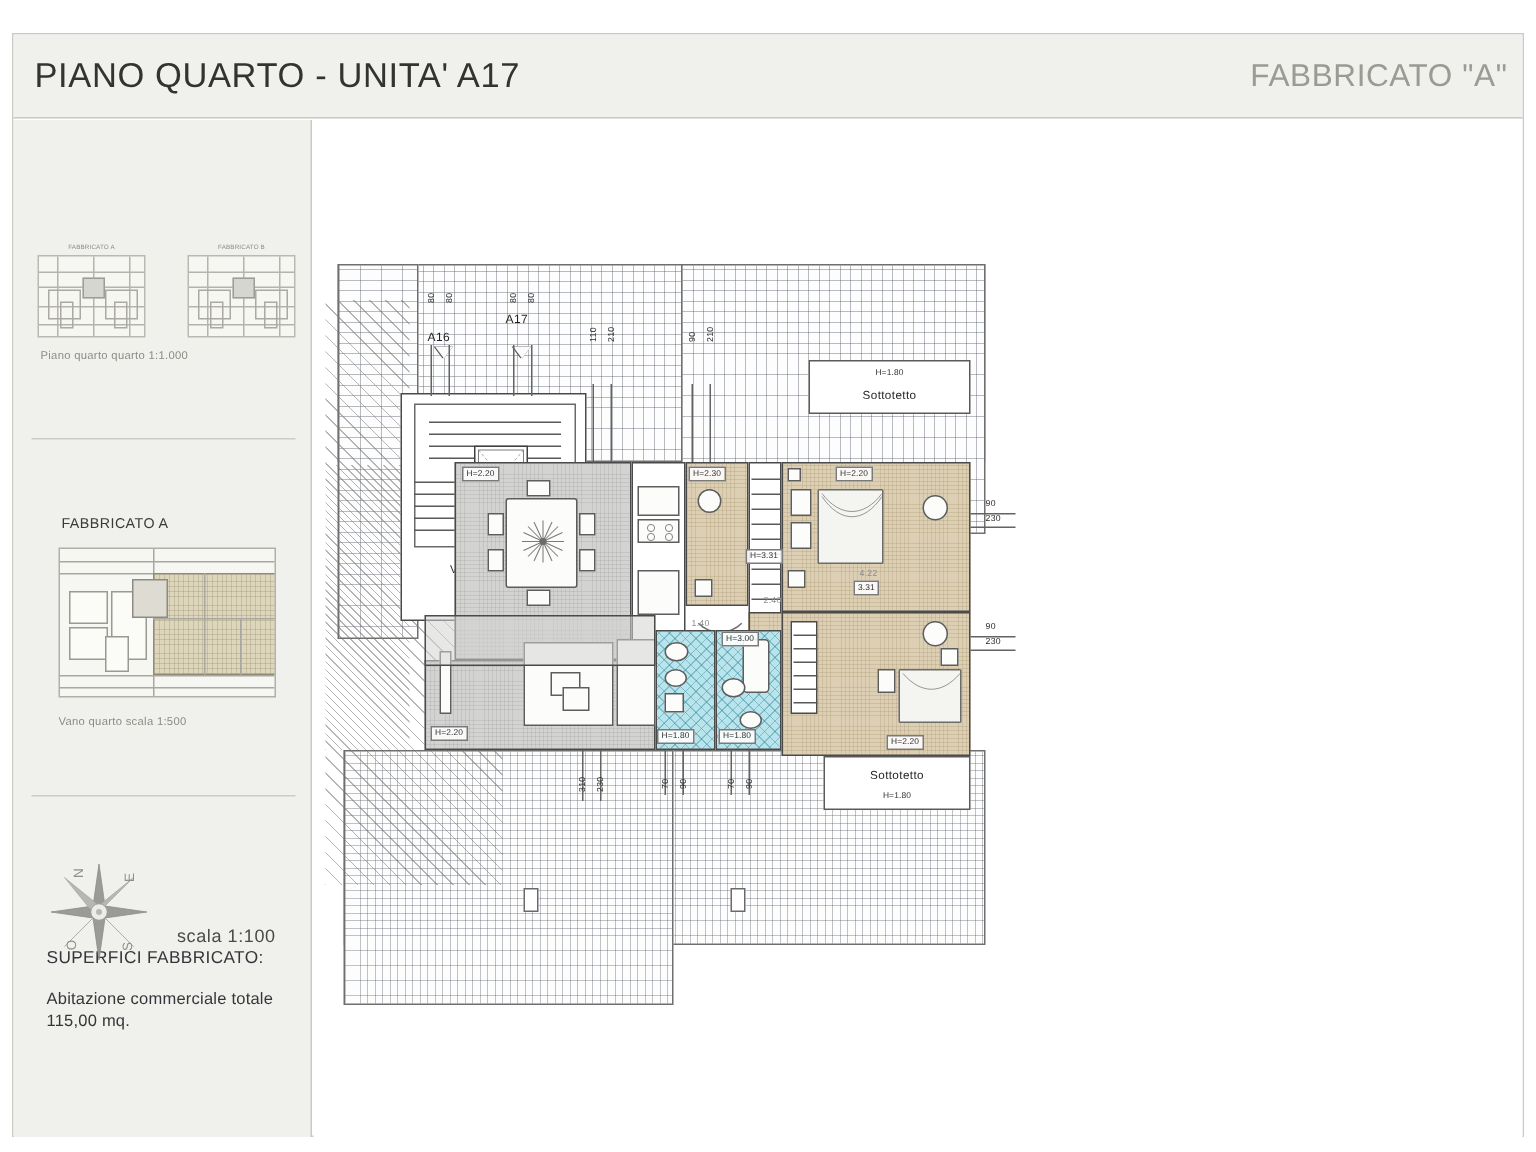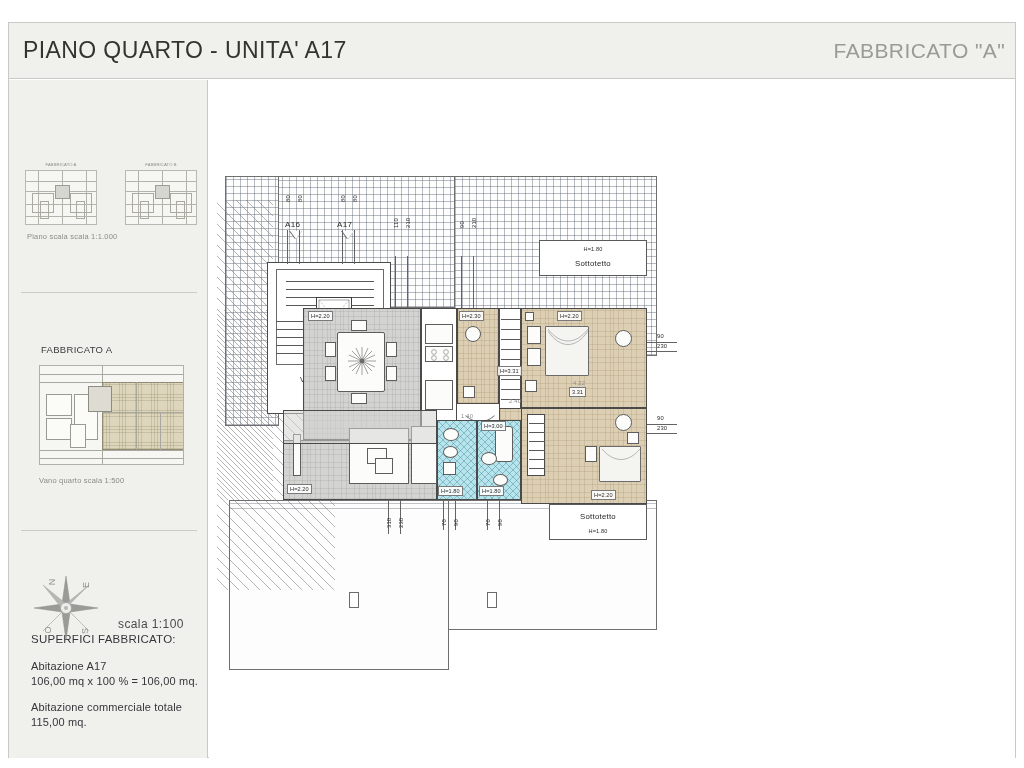--- a/index.html
+++ b/index.html
@@ -408,21 +408,21 @@
         <div class="kp-v" style="left:12px;"></div>
         <div class="kp-v" style="left:36px;"></div>
         <div class="kp-v" style="left:60px;"></div>
         <div class="kp-box" style="left:6px; top:22px; width:22px; height:20px;"></div>
         <div class="kp-box" style="left:44px; top:22px; width:22px; height:20px;"></div>
         <div class="kp-box" style="left:14px; top:30px; width:9px; height:18px;"></div>
         <div class="kp-box" style="left:50px; top:30px; width:9px; height:18px;"></div>
         <div class="kp-core" style="left:29px; top:14px; width:15px; height:14px;"></div>
       </div>
 
-      <div class="sb-caption" style="left:18px; top:152px;">Piano scala scala 1:1.000</div>
+      <div class="sb-caption" style="left:18px; top:152px;">Piano quarto quarto 1:1.000</div>
     </div>
 
     <div class="sb-divider" style="top:212px;"></div>
 
     <div>
       <div class="sb-label" style="left:32px; top:264px;">FABBRICATO A</div>
 
       <div class="plan500" style="left:30px; top:285px; width:145px; height:100px;">
         <div class="p5-line-h" style="top:8px;"></div>
         <div class="p5-line-h" style="top:16px;"></div>
@@ -444,24 +444,20 @@
       </div>
 
       <div class="sb-caption" style="left:30px; top:396px;">Vano quarto scala 1:500</div>
     </div>
 
     <div class="sb-divider" style="top:450px;"></div>
 
     <div class="areas">
       <div class="hdr">SUPERFICI FABBRICATO:</div>
 
-      <div class="grp">
-        <div class="ln">Abitazione A17</div>
-        <div class="ln">106,00 mq x 100 % = 106,00 mq.</div>
-      </div>
 
 
       <div class="grp">
         <div class="ln">Abitazione commerciale totale</div>
         <div class="ln">115,00 mq.</div>
       </div>
     </div>
   </div>
 
   <div class="canvas">
@@ -506,21 +502,21 @@
 
       <div class="rlabel" style="left:32px; top:112px;">Vano scala</div>
     </div>
 
     <div>
       <div class="entry-label" style="left:76px; top:140px;">A16</div>
       <div class="entry-tri-o" style="left:80px; top:151px;"></div>
       <div class="entry-tri" style="left:80.5px; top:151px;"></div>
     </div>
     <div>
-      <div class="entry-label" style="left:128px; top:140px;">A17</div>
+      <div class="entry-label" style="left:128px; top:128px;">A17</div>
       <div class="entry-tri-o" style="left:132px; top:151px;"></div>
       <div class="entry-tri" style="left:132.5px; top:151px;"></div>
     </div>
 
     <div class="room-living" style="left:94px; top:228px; width:118px; height:132px;"></div>
     <div class="htag" style="left:99px; top:231px;">H=2.20</div>
 
     <div class="furn" style="left:128px; top:252px; width:48px; height:60px; border-radius:2px;"></div>
     <div class="furn" style="left:116px; top:262px; width:11px; height:15px;"></div>
     <div class="furn" style="left:116px; top:286px; width:11px; height:15px;"></div>

